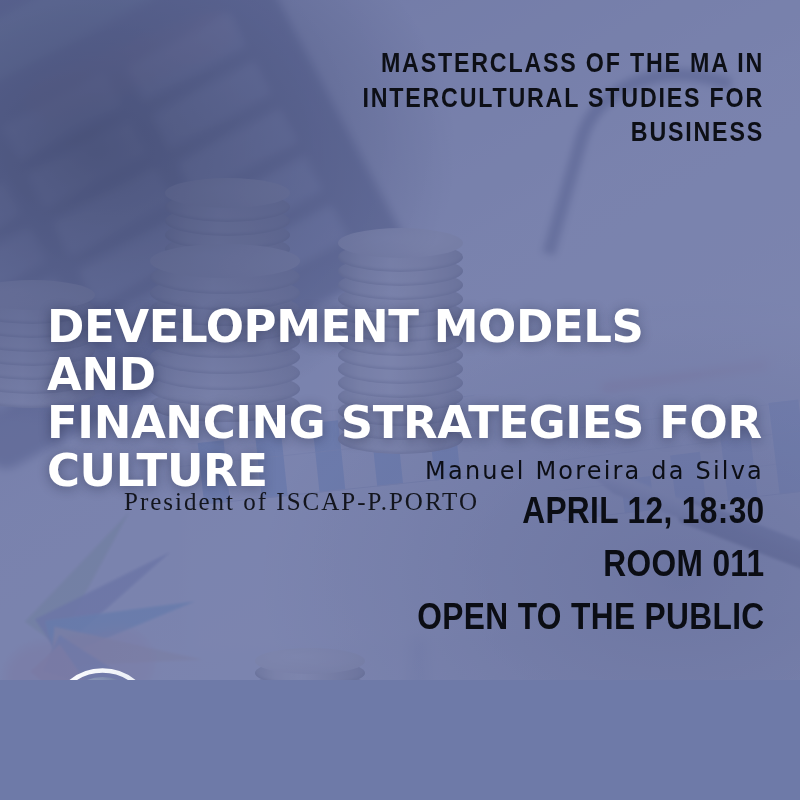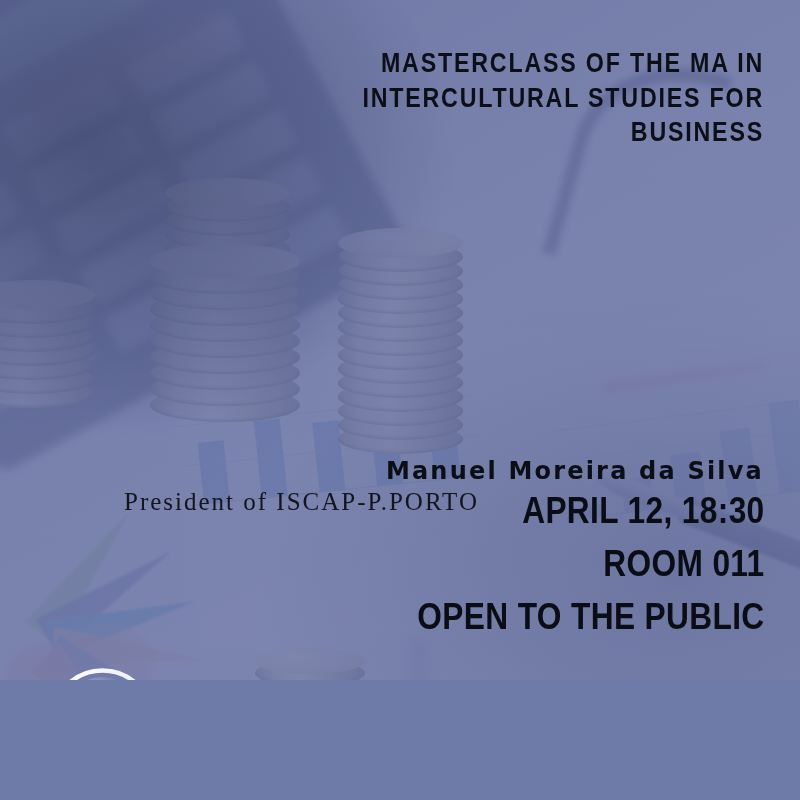--- a/index.html
+++ b/index.html
@@ -177,21 +177,21 @@
     color:#ffffff;
     text-transform:uppercase;
     text-shadow:0 2px 12px rgba(20,25,50,.40);
   }
 
   .speaker {
     position:absolute; right:36px; top:457px;
     width:640px;
     text-align:right;
     font-family:"DejaVu Sans", sans-serif;
-    font-weight:700;
+    font-weight:400;
     font-size:24px;
     letter-spacing:2.2px;
     color:#0c0e15;
   }
   .speaker-role {
     position:absolute; right:36px; top:488px;
     width:640px;
     text-align:left;
     font-family:Liberation Serif, serif;
     font-weight:400;
@@ -363,20 +363,25 @@
     <div class="tint2"></div>
   </div>
 
   <div class="content">
 
     <div class="kicker">
       <div>MASTERCLASS OF THE MA IN</div>
       <div>INTERCULTURAL STUDIES FOR BUSINESS</div>
     </div>
 
+    <div class="headline">
+      <div>DEVELOPMENT MODELS AND</div>
+      <div>FINANCING STRATEGIES FOR</div>
+      <div>CULTURE</div>
+    </div>
 
     <div class="speaker">Manuel Moreira da Silva</div>
     <div class="speaker-role">President of ISCAP-P.PORTO</div>
 
     <div class="details">
       <div>APRIL 12, 18:30</div>
       <div>ROOM 011</div>
       <div>OPEN TO THE PUBLIC</div>
     </div>
 

